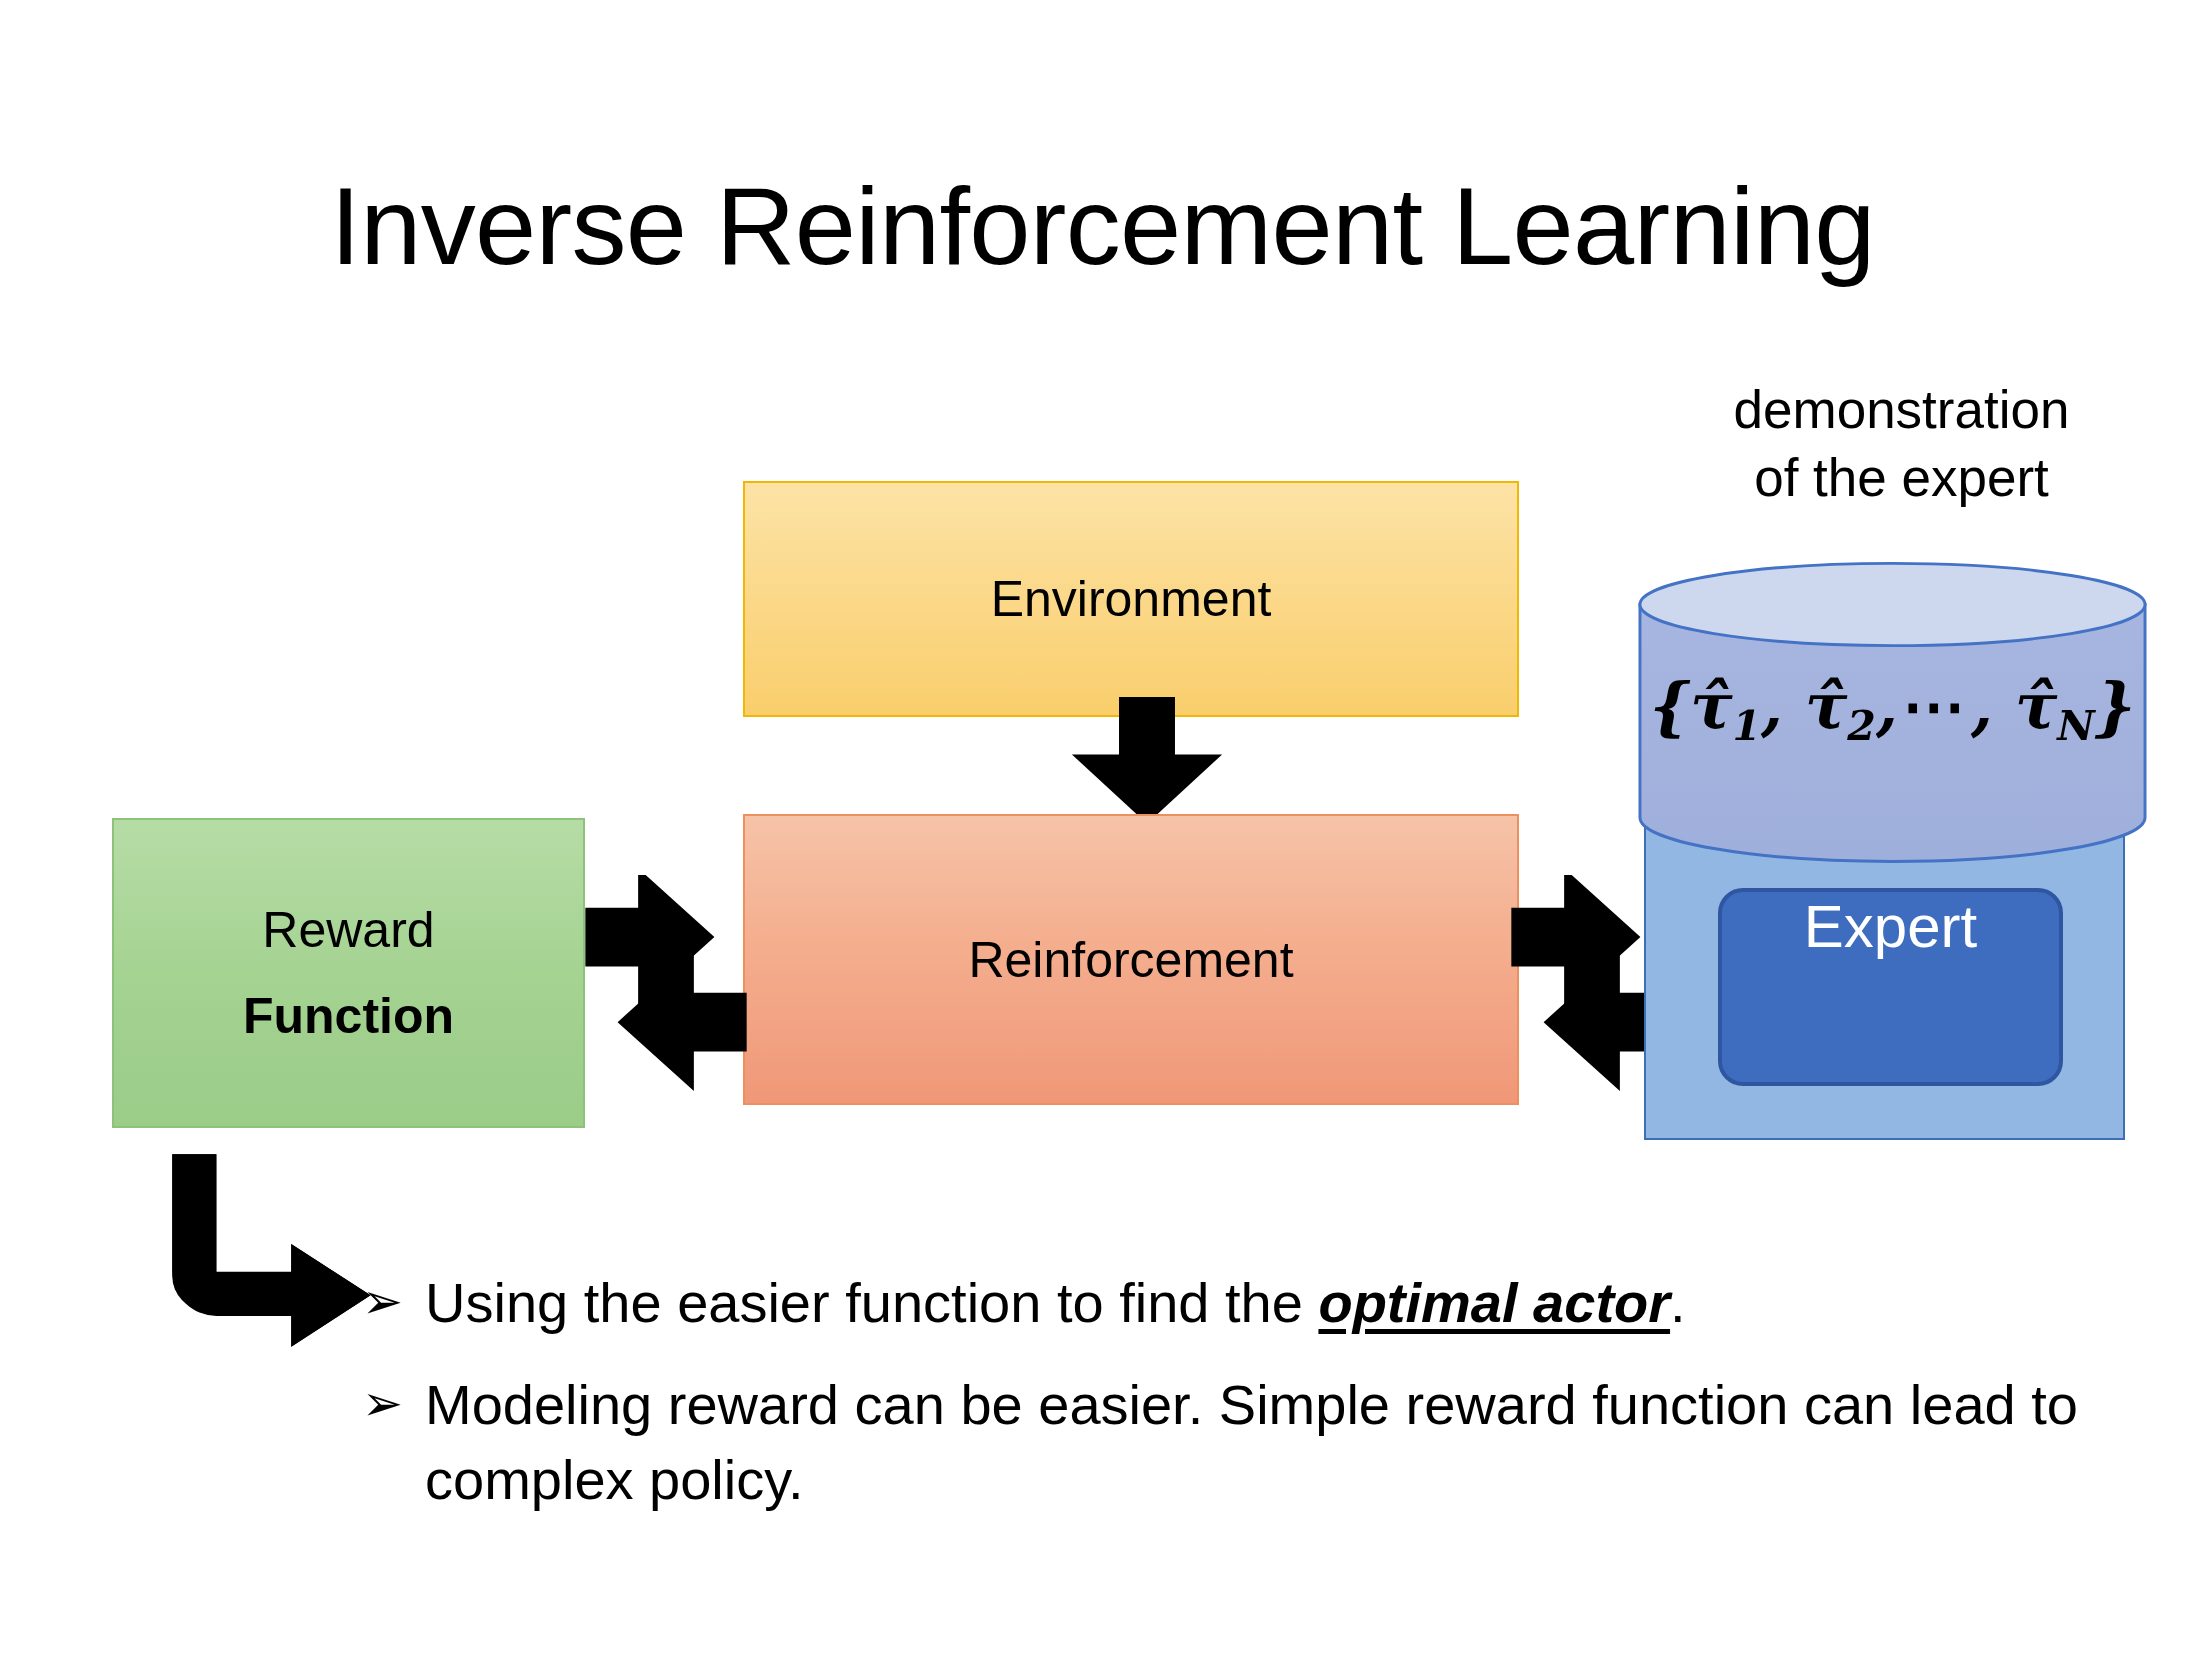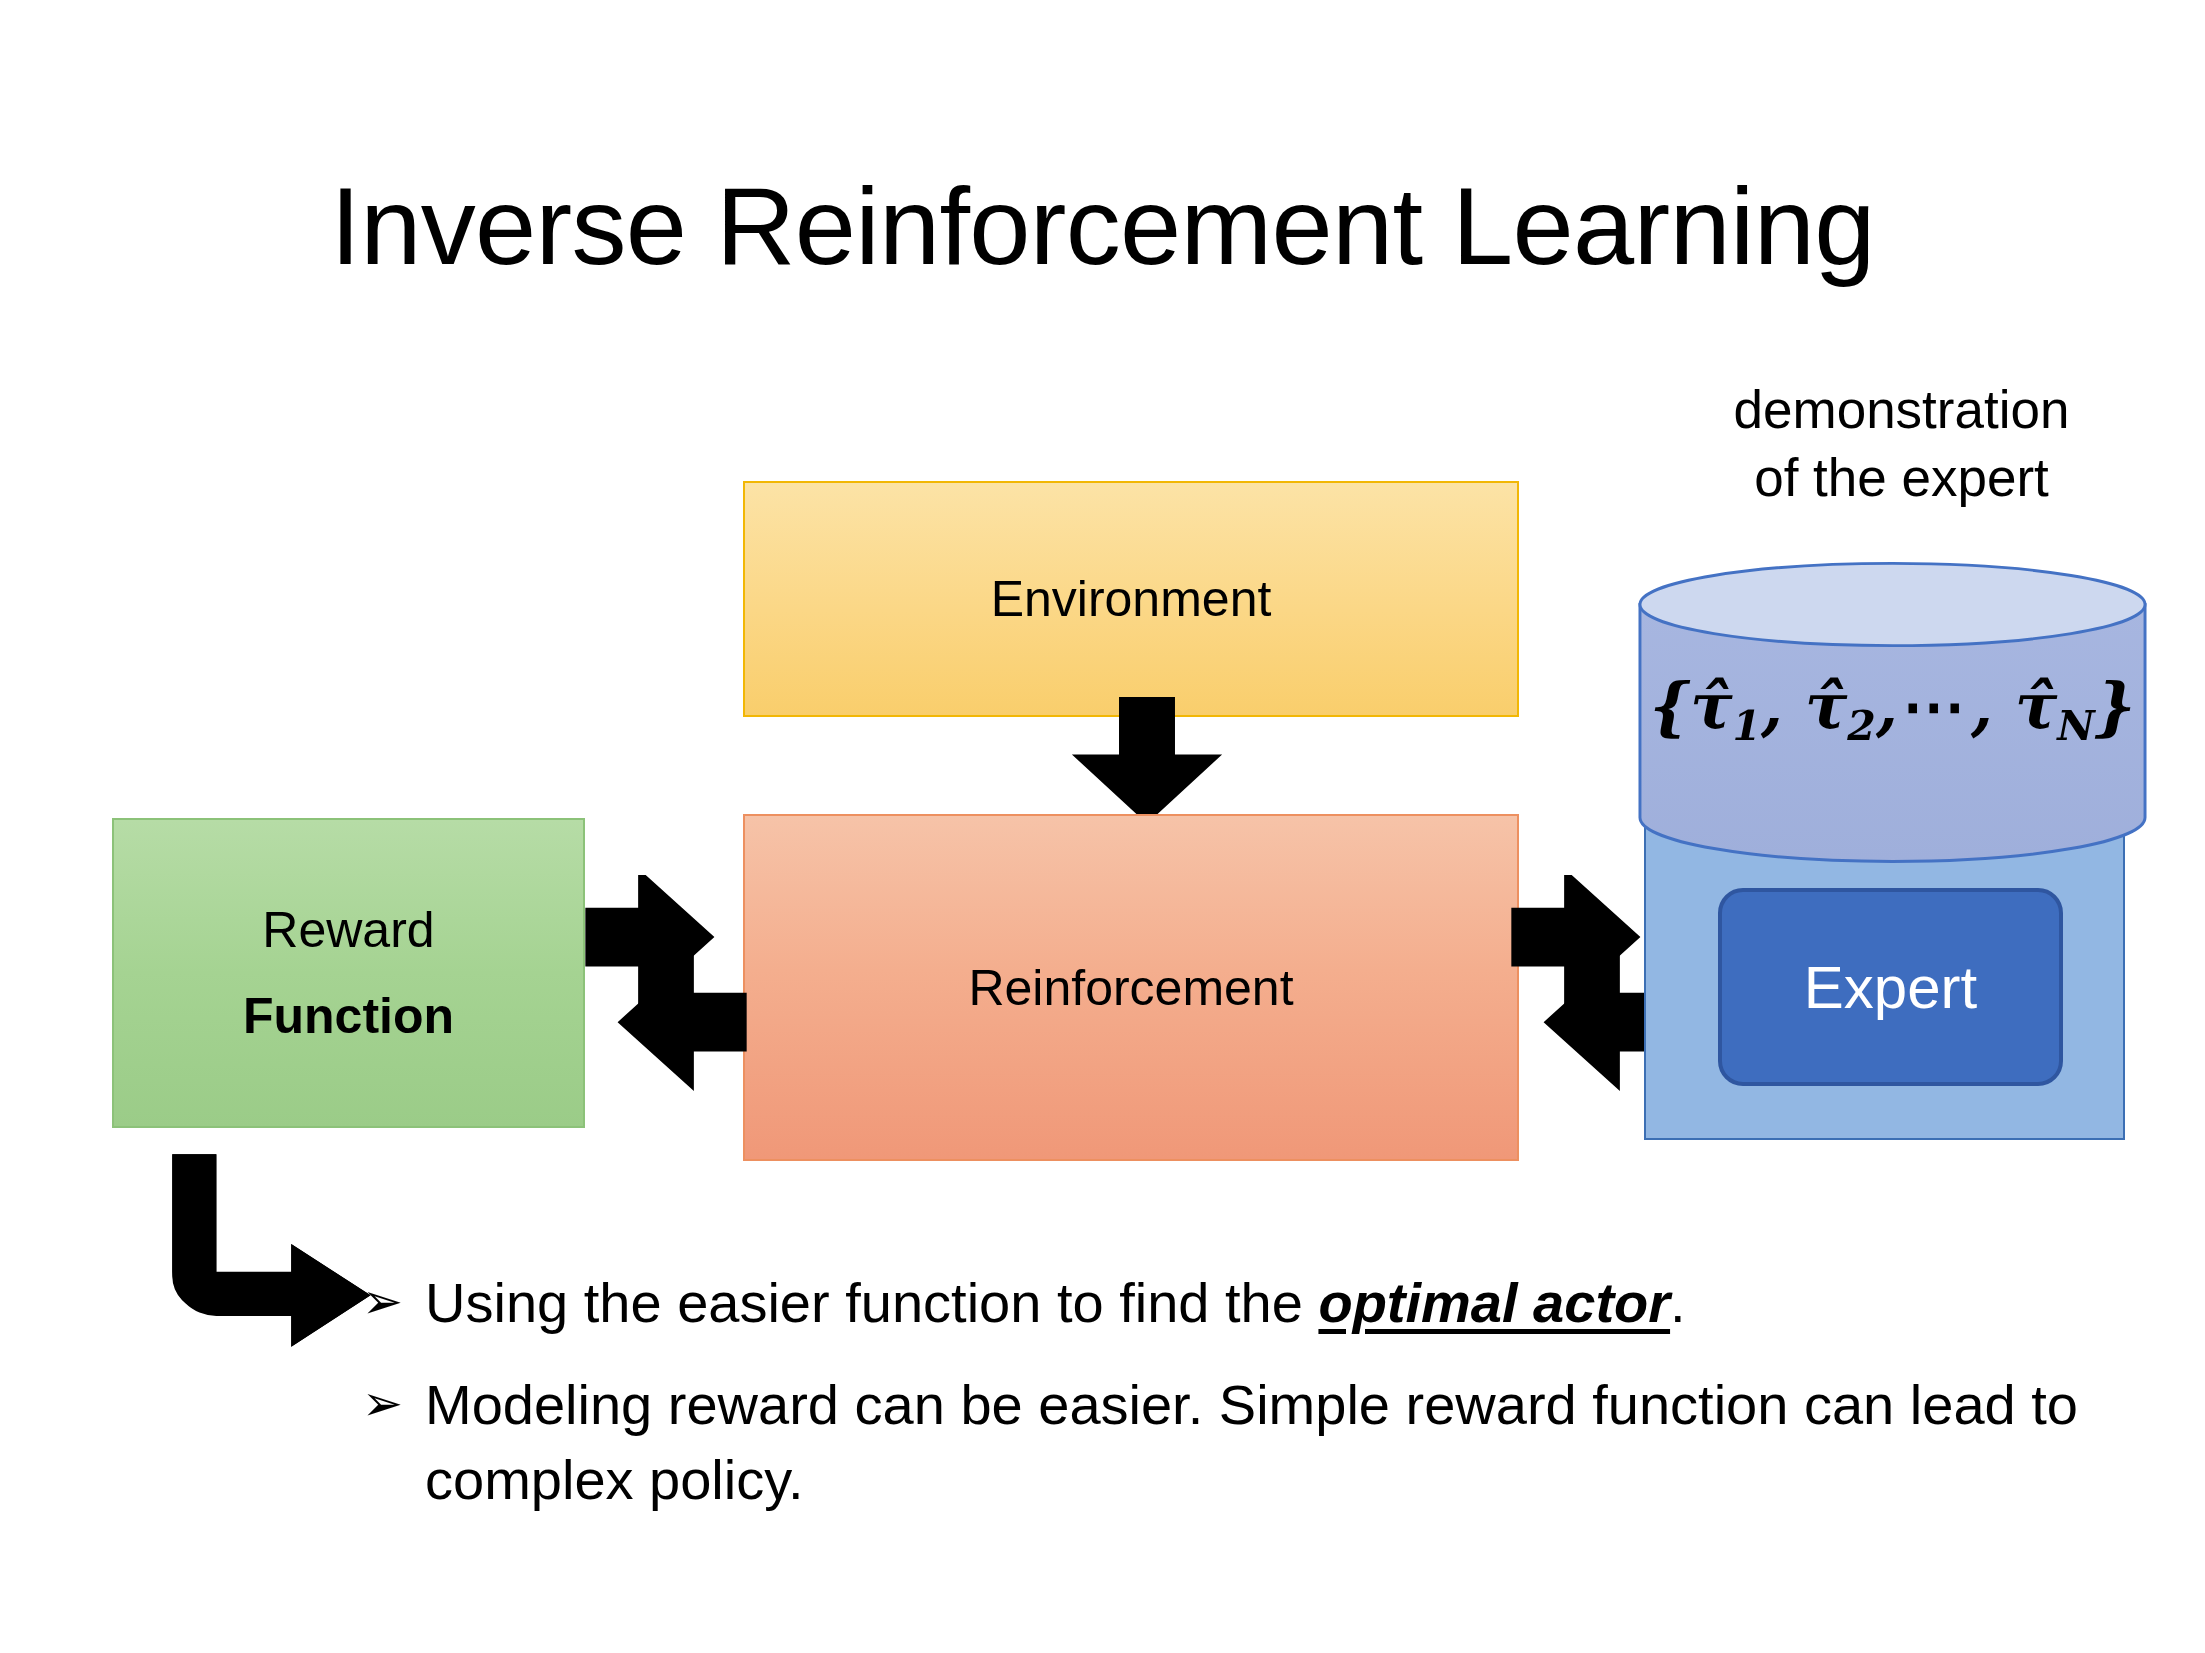--- a/index.html
+++ b/index.html
@@ -50,21 +50,21 @@
     width: 776px;
     height: 236px;
     background: linear-gradient(180deg, #FCE3A6 0%, #FBD786 55%, #F9CE6C 100%);
     border: 2.2px solid #F2B705;
   }
 
   #rl-box {
     left: 743px;
     top: 814px;
     width: 776px;
-    height: 347px;
+    height: 291px;
     background: linear-gradient(180deg, #F6C3A8 0%, #F4AE8E 45%, #F09878 100%);
     border: 2.2px solid #ED9060;
   }
   #rl-box .boxlabel { display: block; }
   #rl-box .boxlabel .l2 { display: block; margin-top: 25px; }
 
   #reward-box {
     left: 112px;
     top: 818px;
     width: 473px;
@@ -101,21 +101,20 @@
     position: absolute;
     left: 1718px;
     top: 888px;
     width: 345px;
     height: 198px;
     box-sizing: border-box;
     border-radius: 25px;
     background: #3E6DBF;
     border: 4.4px solid #2F56A0;
     display: flex;
-    align-items: center;
     justify-content: center;
     color: #ffffff;
     font-size: 60px;
     font-weight: 400;
   }
 
   
   #cylinder {
     position: absolute;
     left: 1635px;

